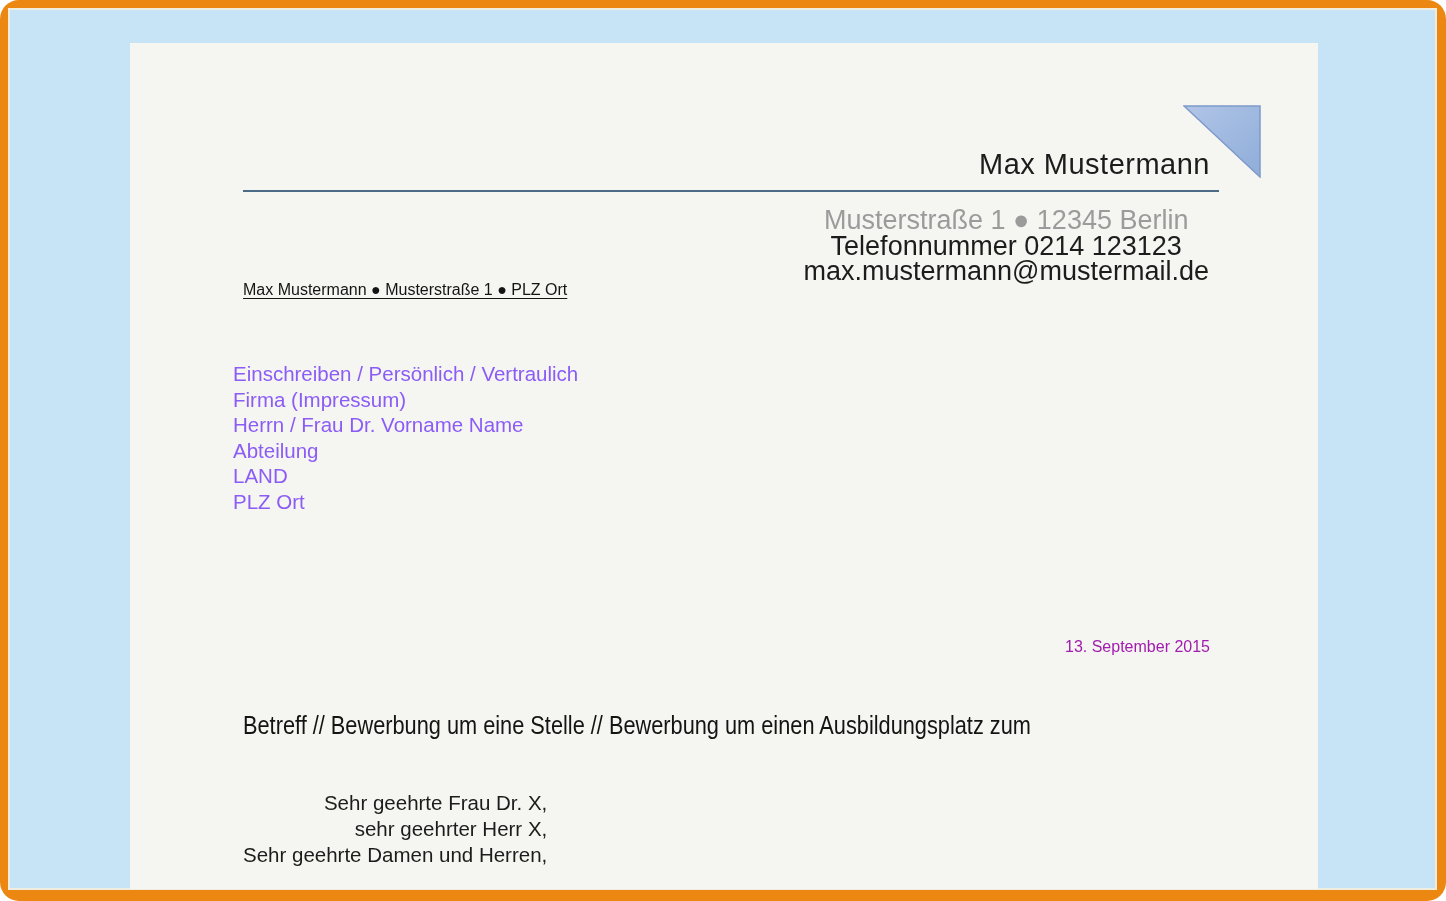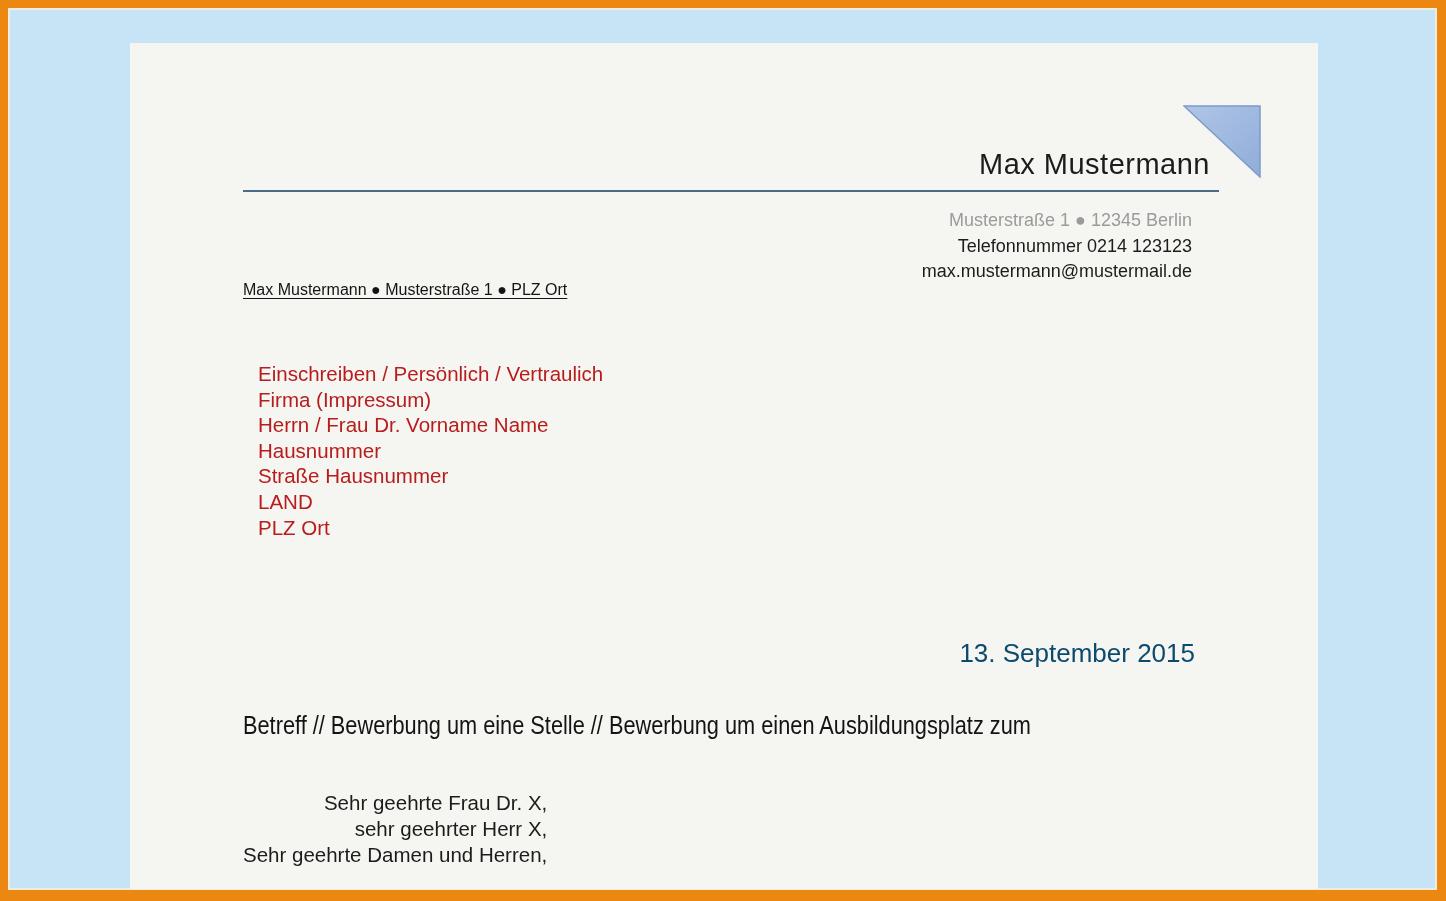--- a/index.html
+++ b/index.html
@@ -5,20 +5,21 @@
   * { box-sizing: border-box; }
   html, body { margin: 0; padding: 0; }
   body { font-family: "Liberation Sans", sans-serif; }
 
   .canvas {
     position: relative;
     width: 1446px;
     height: 901px;
     background: #ec8712;           
     overflow: hidden;
+    border-radius: 19px;
   }
 
   .desktop-bg {
     position: absolute;
     left: 8px; top: 8px; right: 9px; bottom: 11px;
     background: #c6e4f5;           
     border: 2px solid #f0edde;     
   }
 
   .page {
@@ -47,52 +48,52 @@
 
   .header-rule {
     position: absolute;
     left: 113px; top: 147px;
     width: 976px; height: 2px;
     background: #4c6b86;           
   }
 
   .contact {
     position: absolute;
-    right: 126px; top: 165px;
-    text-align: right;
-    font-size: 18px;
+    right: 109px; top: 165px;
+    text-align: center;
+    font-size: 27px;
     line-height: 25.7px;
     color: #1c1c1c;
     white-space: nowrap;
   }
   .contact .muted { color: #9b9b9b; }  
 
   .sender-line {
     position: absolute;
     left: 113px; top: 238px;
     font-size: 16px;
     color: #141414;
     text-decoration: underline;
     text-underline-offset: 3px;
     white-space: nowrap;
   }
 
   .recipient {
     position: absolute;
-    left: 128px; top: 318px;
+    left: 103px; top: 318px;
     font-size: 20.5px;
     line-height: 25.6px;
-    color: #b91c1c;
+    color: #8b5cf6;
   }
 
   .date {
     position: absolute;
-    right: 123px; top: 595px;
-    font-size: 26px;
-    color: #0c4a6e;
+    right: 108px; top: 595px;
+    font-size: 16px;
+    color: #a21caf;
     white-space: nowrap;
   }
 
   .subject {
     position: absolute;
     left: 113px; top: 668px;
     font-size: 25px;
     font-weight: normal;
     color: #141414;
     white-space: nowrap;
@@ -139,22 +140,21 @@
       <div>Telefonnummer 0214 123123</div>
       <div>max.mustermann@mustermail.de</div>
     </div>
 
     <div class="sender-line">Max Mustermann ● Musterstraße 1 ● PLZ Ort</div>
 
     <div class="recipient">
       <div>Einschreiben / Persönlich / Vertraulich</div>
       <div>Firma (Impressum)</div>
       <div>Herrn / Frau Dr. Vorname Name</div>
-      <div>Hausnummer</div>
-      <div>Straße Hausnummer</div>
+      <div>Abteilung</div>
       <div>LAND</div>
       <div>PLZ Ort</div>
     </div>
 
     <div class="date">13. September 2015</div>
 
     <div class="subject">
       <span class="condensed">Betreff // Bewerbung um eine Stelle // Bewerbung um einen Ausbildungsplatz zum</span>
     </div>
 

